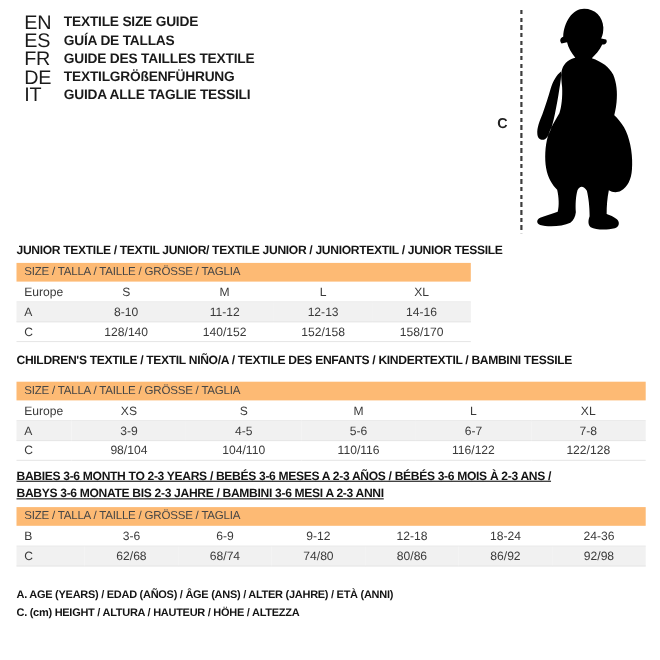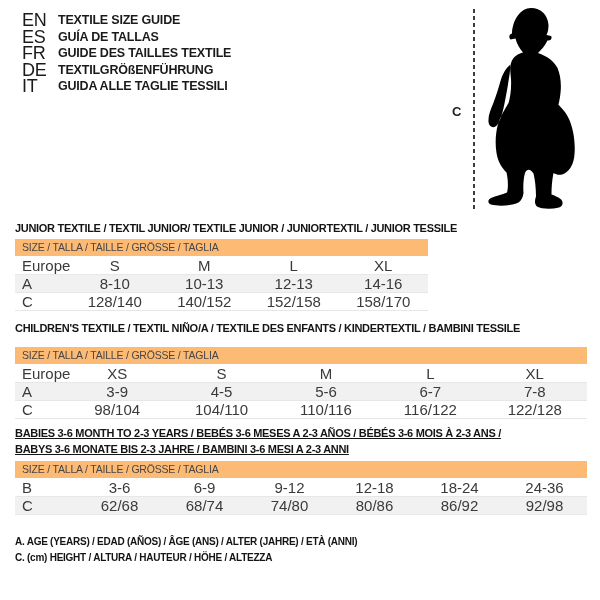--- a/index.html
+++ b/index.html
@@ -28,21 +28,21 @@
   #t3-title{top:426px;text-decoration:underline;}
 
   
   .tbl{position:absolute;left:15px;}
   #tbl1{top:239px;width:413px;}
   #tbl2{top:347px;width:572px;}
   #tbl3{top:461px;width:572px;}
   .size-bar{height:17px;line-height:17px;background:#fdba74;color:#464646;
     font-size:10.5px;padding-left:7px;letter-spacing:-0.2px;margin-bottom:1px;}
   .tbl table{width:100%;border-collapse:collapse;table-layout:fixed;}
-  .tbl td{font-size:15px;color:#3a3a3a;text-align:center;height:17px;padding:0;
+  .tbl td{font-size:11px;color:#3a3a3a;text-align:center;height:17px;padding:0;
     border-bottom:1px solid #e7e7e7;white-space:nowrap;}
   .tbl td.lbl{text-align:left;padding-left:7px;}
   tr.stripe td{background:#f1f1f1;}
 
   
   .notes{position:absolute;left:15px;top:534px;}
   .note-line{font-size:10px;font-weight:bold;letter-spacing:-0.25px;
     line-height:16px;color:#141414;white-space:nowrap;}
 </style>
 </head>
@@ -142,21 +142,21 @@
           <tr>
         <td class="lbl">Europe</td>
         <td>S</td>
         <td>M</td>
         <td>L</td>
         <td>XL</td>
       </tr>
       <tr class="stripe">
         <td class="lbl">A</td>
         <td>8-10</td>
-        <td>10-13</td>
+        <td>11-12</td>
         <td>12-13</td>
         <td>14-16</td>
       </tr>
       <tr>
         <td class="lbl">C</td>
         <td>128/140</td>
         <td>140/152</td>
         <td>152/158</td>
         <td>158/170</td>
       </tr>

